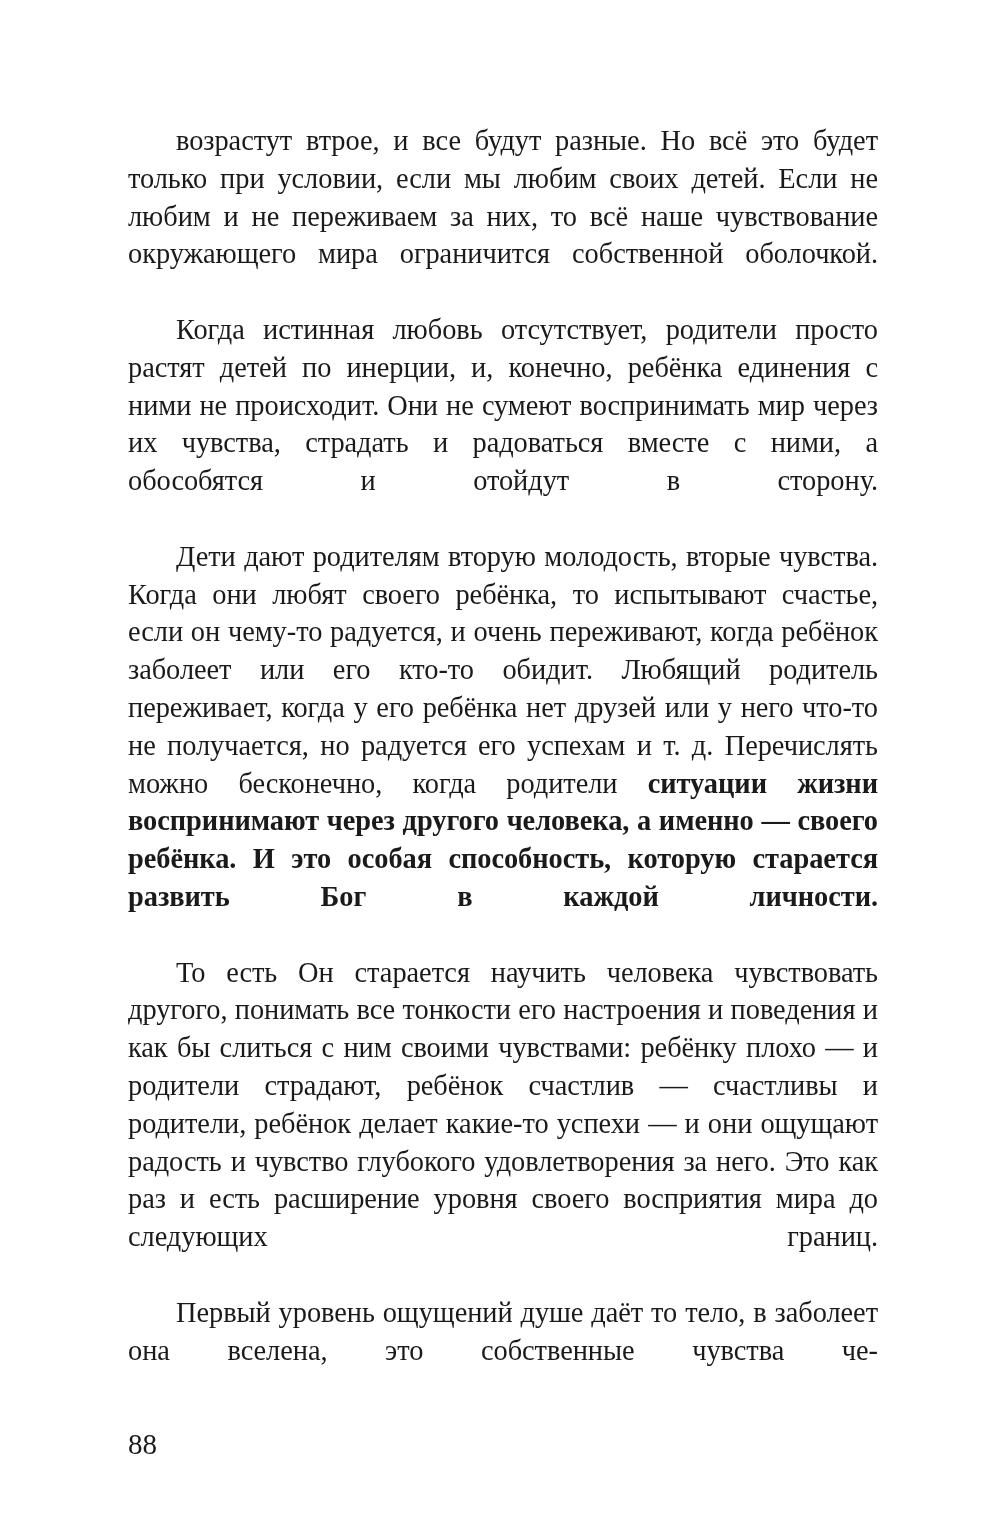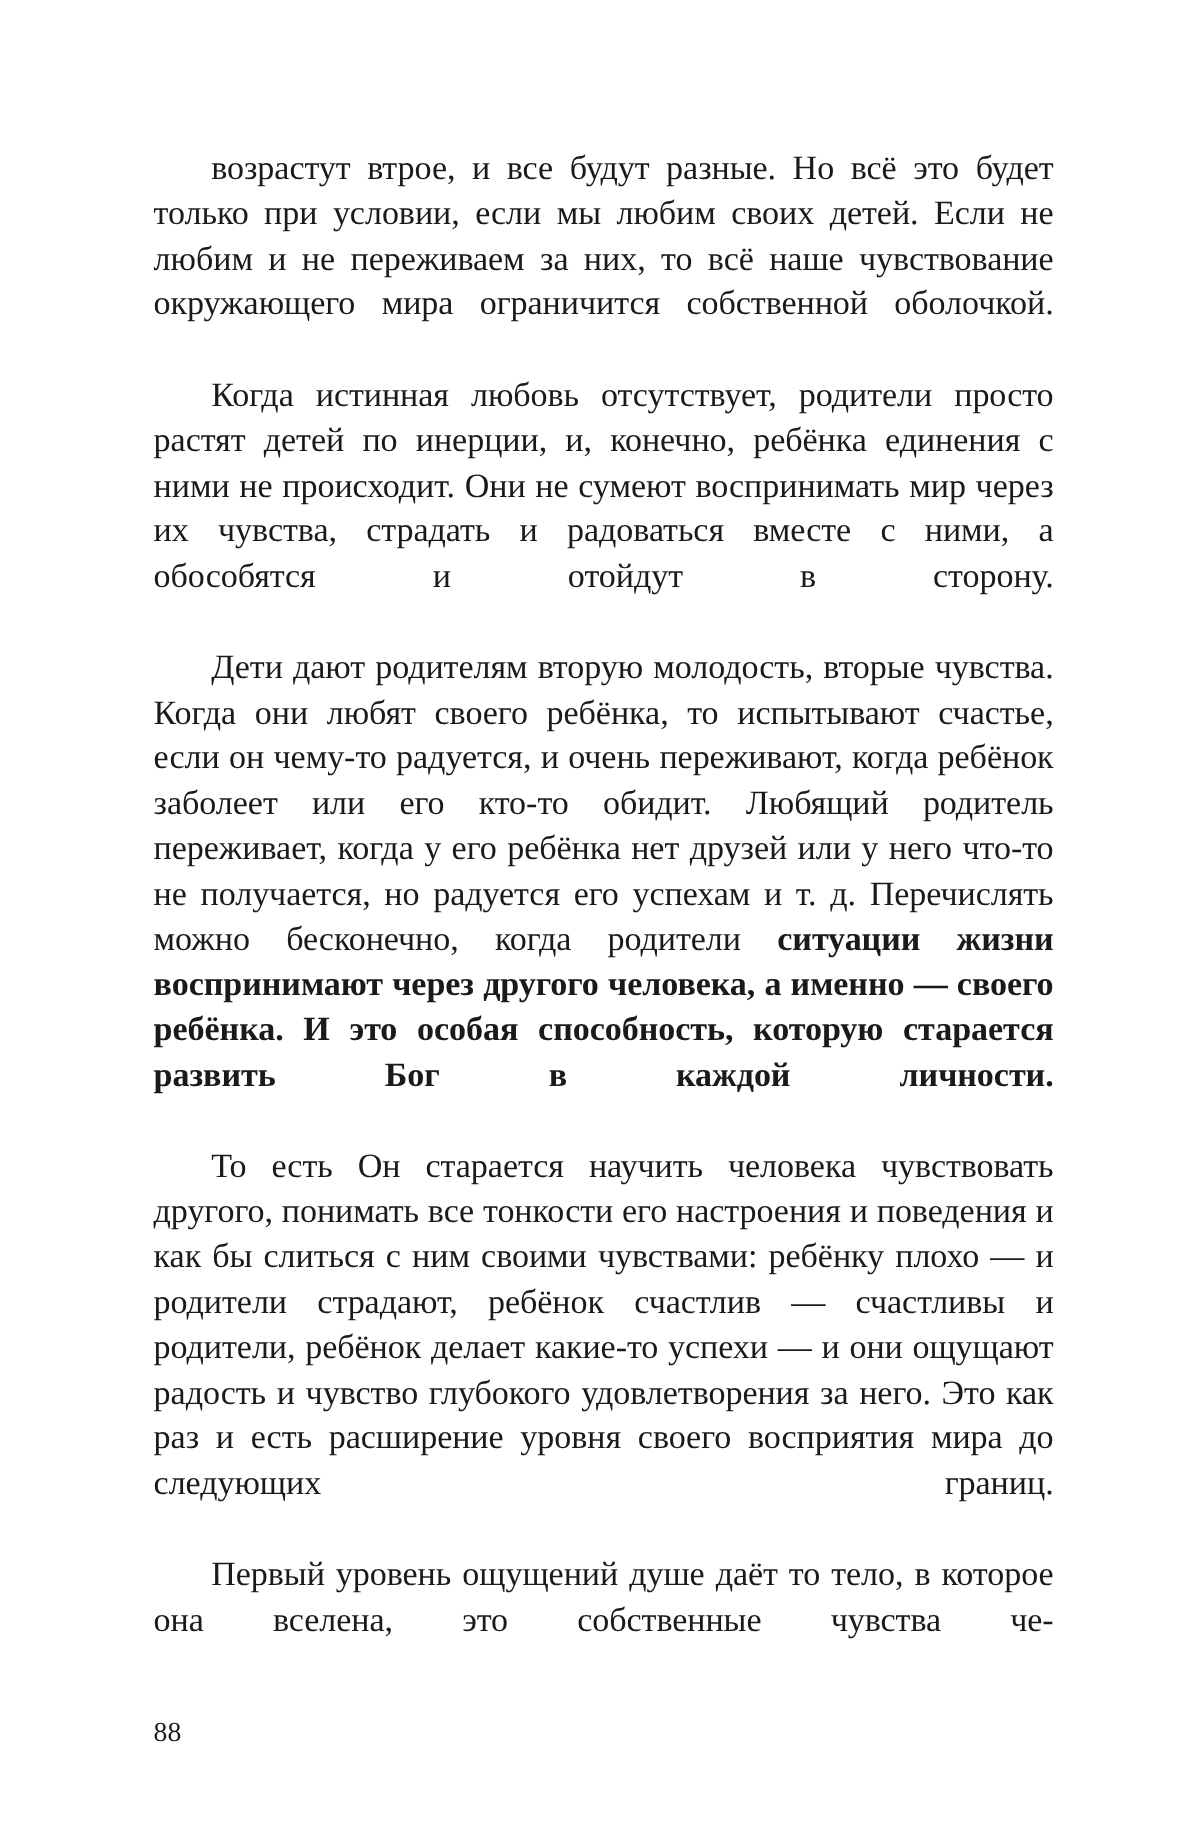--- a/index.html
+++ b/index.html
@@ -54,21 +54,21 @@
 
   .bold-run {
     font-weight: bold;
     font-family: Liberation Serif, serif;
   }
 
   .page-number {
     position: absolute;
     left: 128px;
     top: 1428px;
-    font-size: 23px;
+    font-size: 29px;
     line-height: 32px;
     color: #1a1a1a;
     font-family: "Liberation Serif", "DejaVu Serif", serif;
   }
 </style>
 </head>
 <body>
 
 <div class="page">
 
@@ -84,20 +84,20 @@
 
     <p class="para">
       <span>Дети дают родителям вторую молодость, вторые чувства. Когда они любят своего ребёнка, то испытывают счастье, если он чему-то радуется, и очень переживают, когда ребёнок заболеет или его кто-то обидит. Любящий родитель переживает, когда у его ребёнка нет друзей или у него что-то не получается, но радуется его успехам и т. д. Перечислять можно бесконечно, когда родители </span><span class="bold-run">ситуации жизни воспринимают через другого человека, а именно — своего ребёнка. И это особая способность, которую старается развить Бог в каждой личности.</span>
     </p>
 
     <p class="para">
       <span>То есть Он старается научить человека чувствовать другого, понимать все тонкости его настроения и поведения и как бы слиться с ним своими чувствами: ребёнку плохо — и родители страдают, ребёнок счастлив — счастливы и родители, ребёнок делает какие-то успехи — и они ощущают радость и чувство глубокого удовлетворения за него. Это как раз и есть расширение уровня своего восприятия мира до следующих границ.</span>
     </p>
 
     <p class="para">
-      <span>Первый уровень ощущений душе даёт то тело, в которое она вселена, это собственные чувства че-</span>
+      <span>Первый уровень ощущений душе даёт то тело, в заболеет она вселена, это собственные чувства че-</span>
     </p>
 
   </div>
 
   <div class="page-number">88</div>
 
 </div>
 
 </body></html>

